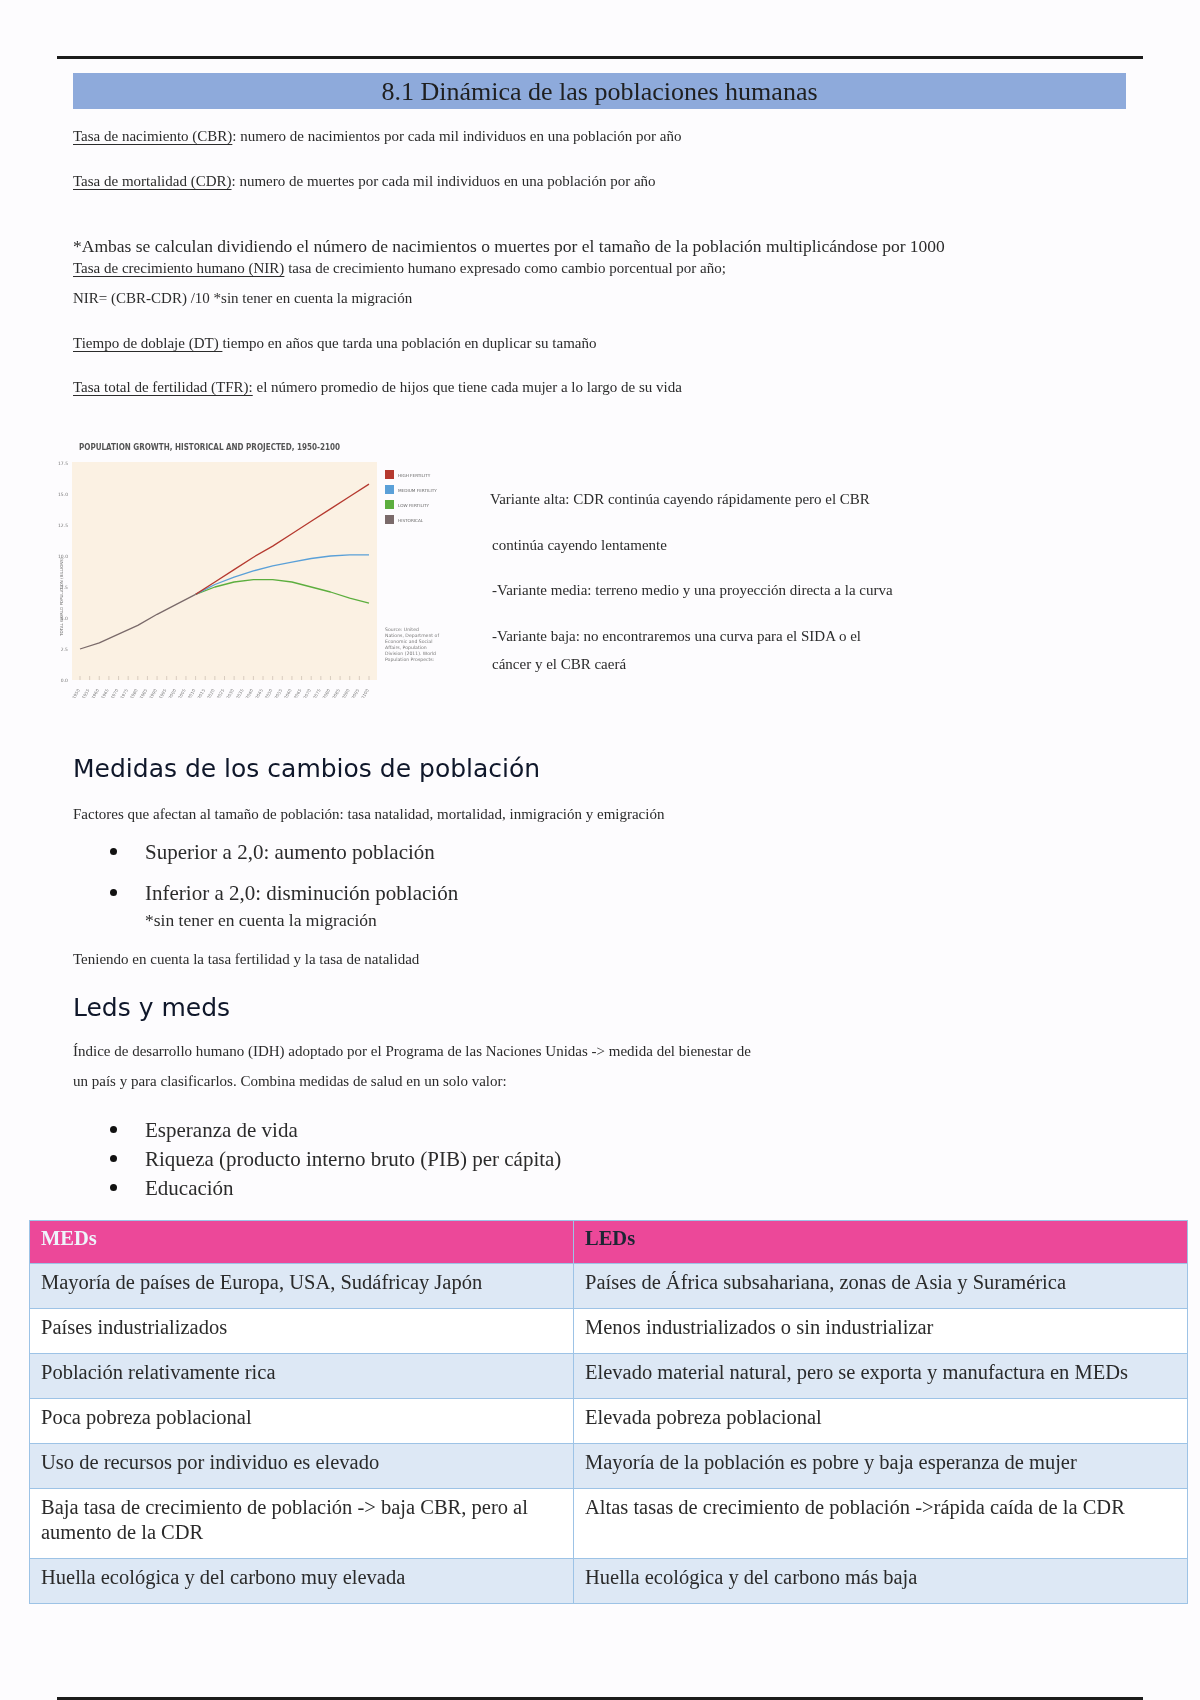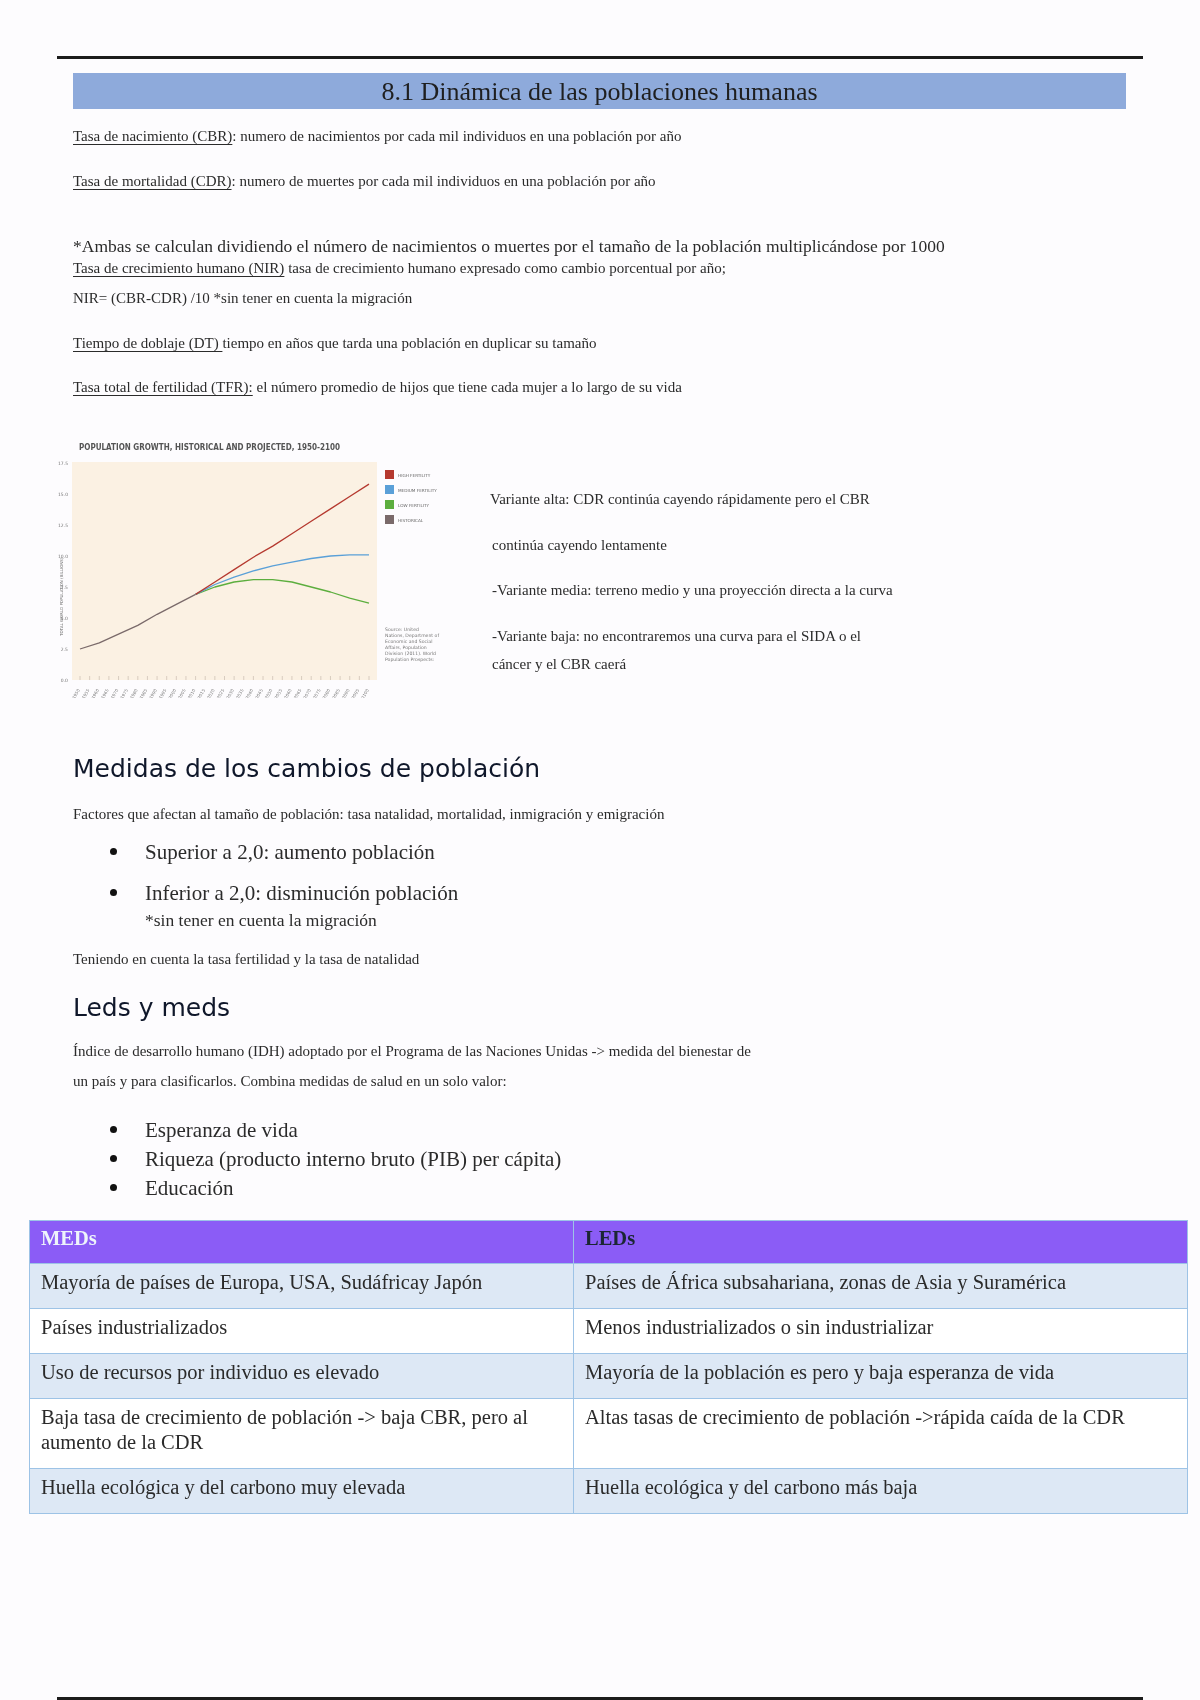--- a/index.html
+++ b/index.html
@@ -14,21 +14,21 @@
   .sans-h { font-family:"DejaVu Sans", "Liberation Sans", sans-serif; font-size:25px; color:#0f172a; }
   .bullet { position:absolute; left:110px; font-size:21px; white-space:nowrap; }
   .bullet .dot { display:inline-block; width:7px; height:7px; border-radius:50%; background:#111; position:relative; top:-4px; }
   .bullet .txt { position:absolute; left:35px; top:0; }
   
   #chart { position:absolute; left:55px; top:436px; width:430px; height:262px; }
   
   table { position:absolute; left:29px; top:1220px; width:1159px; border-collapse:collapse;
           font-size:20.5px; font-family:"Liberation Serif", serif; }
   th, td { border:1.5px solid #9dc3e6; text-align:left; vertical-align:top; padding:6px 11px; }
-  th { background:#8b5cf6; height:30px; font-weight:bold; font-size:20.5px; }
+  th { background:#ec4899; height:30px; font-weight:bold; font-size:20.5px; }
   th.c1 { color:#eef4fb; } th.c2 { color:#1b2633; }
   td { height:32px; line-height:25px; color:#2a2a2a; }
   tr.odd td { background:#dde8f5; }
   tr.even td { background:#ffffff; }
   tr.tall td { height:57px; }
   td.c1 { width:521px; }
 </style>
 </head>
 <body>
 
@@ -187,22 +187,30 @@
   <tbody>
     <tr class="odd">
         <td class="c1">Mayoría de países de Europa, USA, Sudáfricay Japón</td>
         <td>Países de África subsahariana, zonas de Asia y Suramérica</td>
       </tr>
     <tr class="even">
         <td class="c1">Países industrializados</td>
         <td>Menos industrializados o sin industrializar</td>
       </tr>
     <tr class="odd">
+        <td class="c1">Población relativamente rica</td>
+        <td>Elevado material natural, pero se exporta y manufactura en MEDs</td>
+      </tr>
+    <tr class="even">
+        <td class="c1">Poca pobreza poblacional</td>
+        <td>Elevada pobreza poblacional</td>
+      </tr>
+    <tr class="odd">
         <td class="c1">Uso de recursos por individuo es elevado</td>
-        <td>Mayoría de la población es pero y baja esperanza de vida</td>
+        <td>Mayoría de la población es pobre y baja esperanza de mujer</td>
       </tr>
     <tr class="even tall">
         <td class="c1">Baja tasa de crecimiento de población -&gt; baja CBR, pero al aumento de la CDR</td>
         <td>Altas tasas de crecimiento de población -&gt;rápida caída de la CDR</td>
       </tr>
     <tr class="odd">
         <td class="c1">Huella ecológica y del carbono muy elevada</td>
         <td>Huella ecológica y del carbono más baja</td>
       </tr>
   </tbody>

